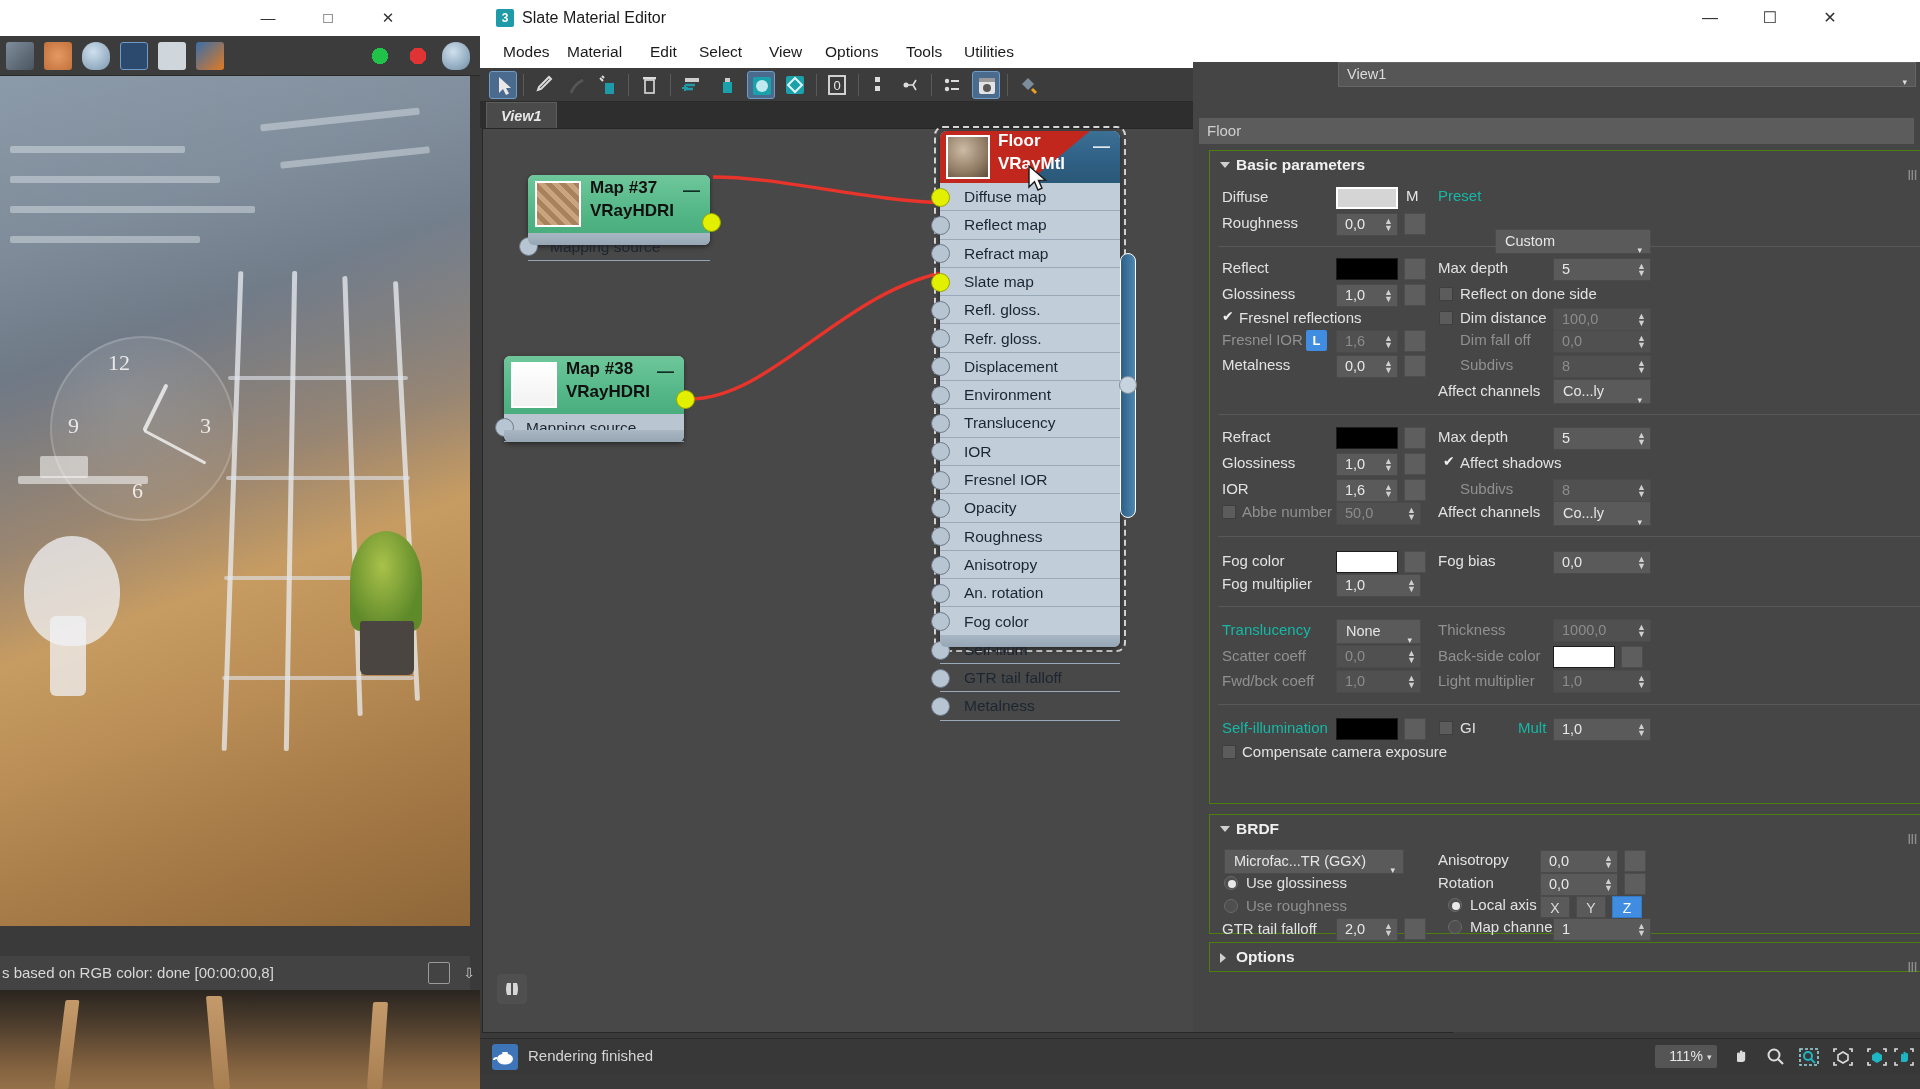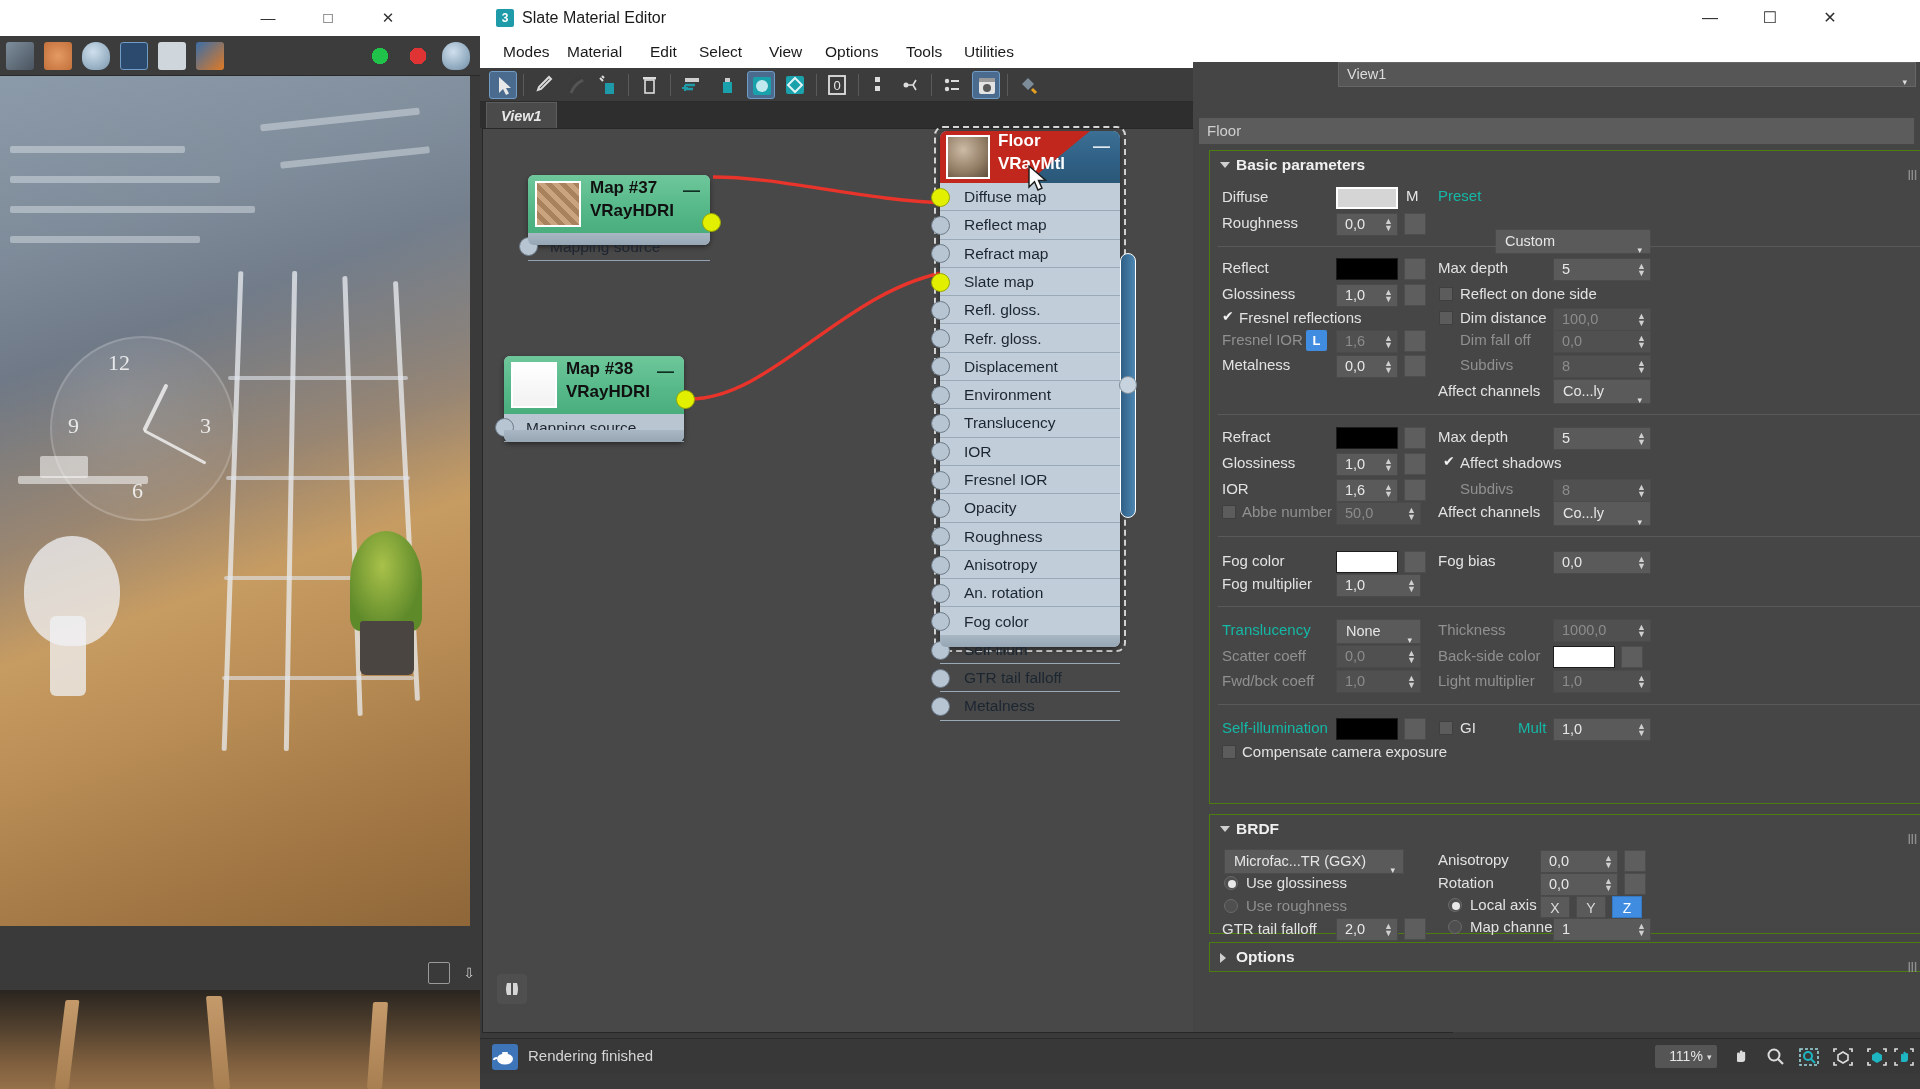--- a/index.html
+++ b/index.html
@@ -463,20 +463,21 @@
       <div class="render-desk" style="left:18px;top:400px;width:130px;height:8px;"></div>
       <div class="render-desk" style="left:40px;top:380px;width:48px;height:22px;"></div>
 
       <div class="render-chair" style="left:24px;top:460px;width:96px;height:110px;"></div>
       <div class="render-chair" style="left:50px;top:540px;width:36px;height:80px;border-radius:6px;"></div>
 
       <div class="render-plant" style="left:350px;top:455px;width:72px;height:100px;"></div>
       <div class="render-pot" style="left:360px;top:545px;width:54px;height:54px;"></div>
     </div>
 
+    <div class="max-statusline">s based on RGB color: done [00:00:00,8]</div>
     <div class="max-status-icon" style="left:428px"></div>
     <div class="max-status-icon" style="left:458px;border:none;color:#ccc;font-size:14px;text-align:center;line-height:22px;">⇩</div>
 
     <div class="max-bottomstrip">
       <div class="leg" style="left:60px;top:10px;width:14px;height:89px;transform:skewX(-7deg);"></div>
       <div class="leg" style="left:210px;top:6px;width:16px;height:93px;transform:skewX(5deg);"></div>
       <div class="leg" style="left:370px;top:12px;width:15px;height:87px;transform:skewX(-4deg);"></div>
     </div>
   </div>
 

